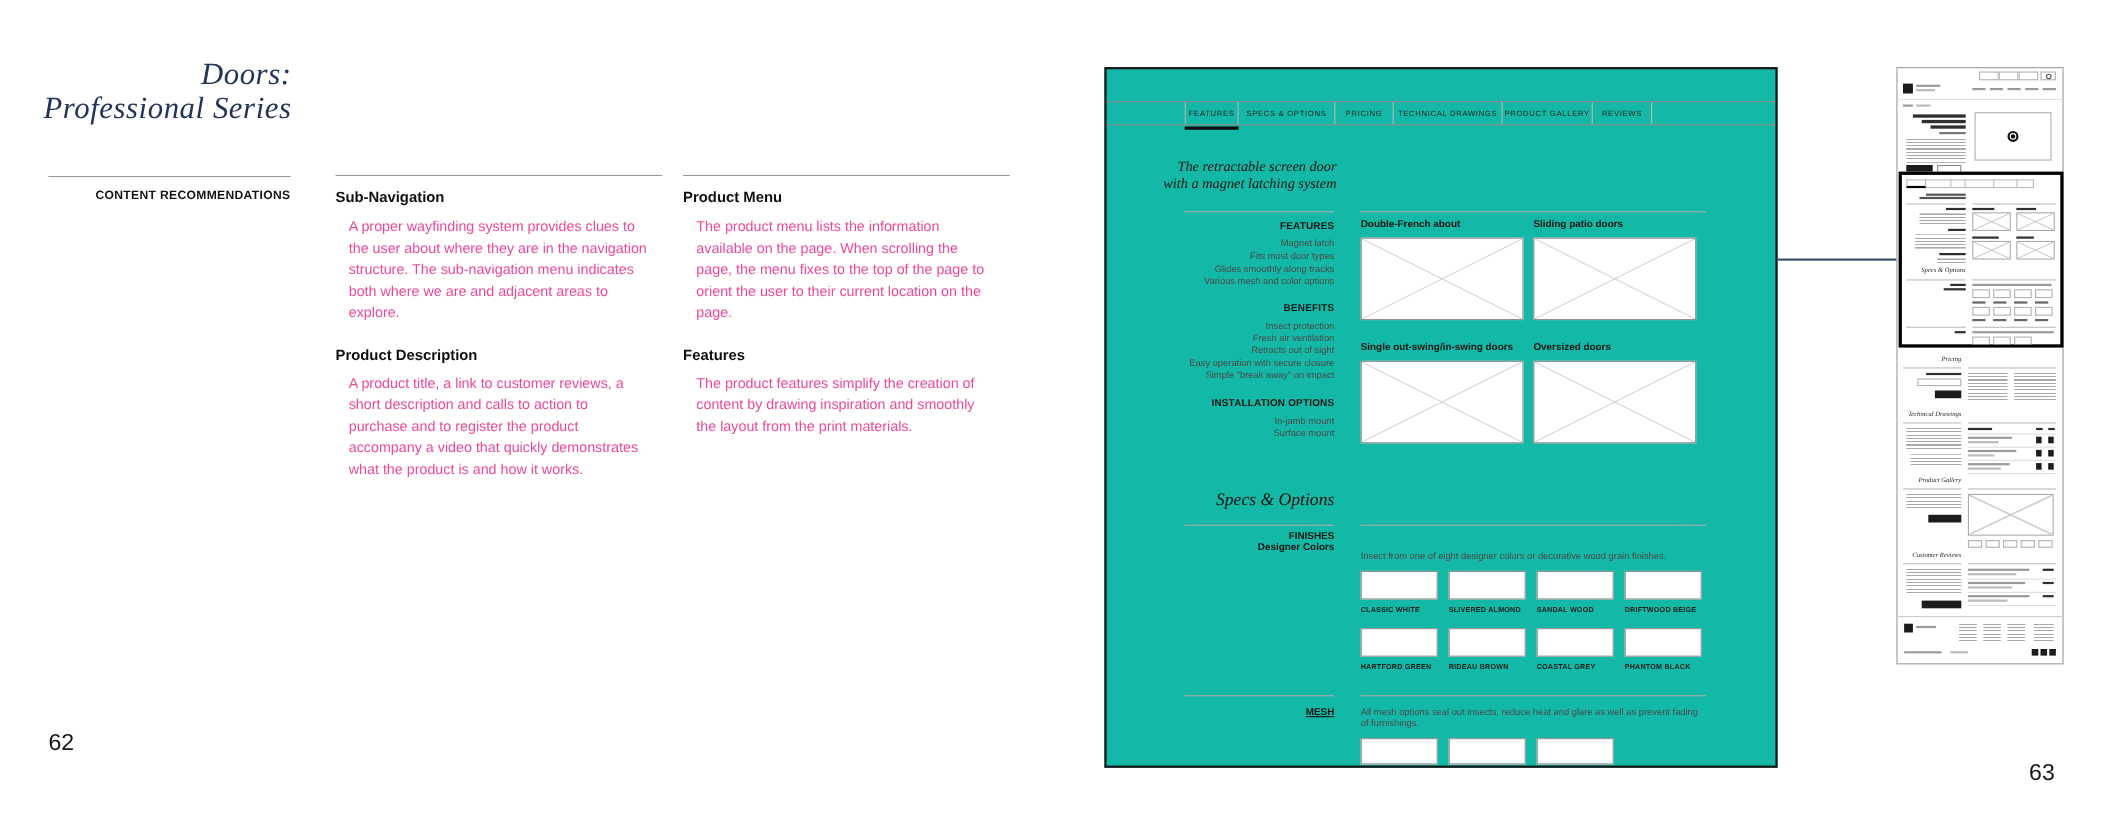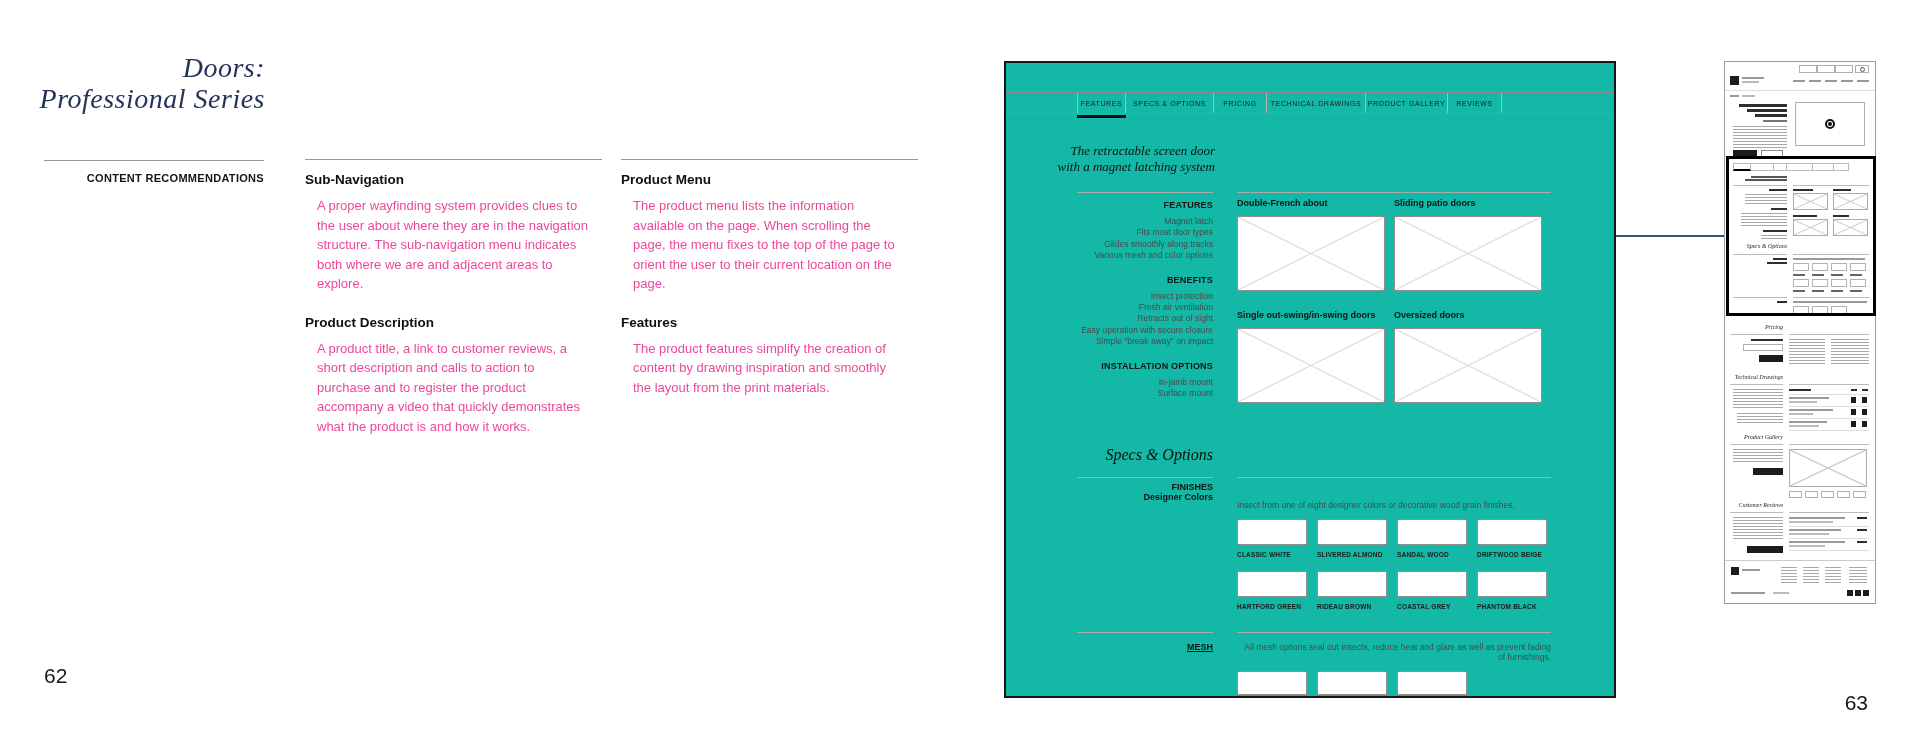--- a/index.html
+++ b/index.html
@@ -76,21 +76,21 @@
   #wf-specs-left .wf-slbl:nth-of-type(2) { margin-top:4px; }
   #wf-specs-right { position:absolute; left:231px; top:414px; width:314px; }
   .specs-text { font-size:8.5px; color:#4a4a4a; margin-top:22px; }
   .swatch-row { display:flex; gap:10px; margin-top:9px; }
   .swatch-row.r2 { margin-top:13px; }
   .swatch-cell { width:70px; }
   .swatch-box { border:1px solid #8f8f8f; height:26px; background:#fff; }
   .swatch-label { font-size:6.5px; font-weight:bold; color:#1c1c1c; margin-top:6px; letter-spacing:.2px; white-space:nowrap; }
   #wf-mesh-left { position:absolute; left:0; top:569px; width:207px; text-align:right; }
   #wf-mesh-left .wf-slbl { margin-top:9px;text-decoration:underline; }
-  #wf-mesh-right { position:absolute; left:231px; top:569px; width:314px;text-align:right; }
+  #wf-mesh-right { position:absolute; left:231px; top:569px; width:314px; }
   .mesh-text { font-size:8.5px; color:#4a4a4a; margin-top:9px; }
   .mesh-row { display:flex; gap:10px; margin-top:9px; }
   .mesh-box { width:70px; height:24px; border:1px solid #8f8f8f; background:#fff; }
 
   
   #connector { position:absolute; left:1616px; top:235px; width:110px; height:2px; background:#3b5174; }
 
   
   #thumb {
     position:absolute; left:1724px; top:61px; width:152px; height:543px;

